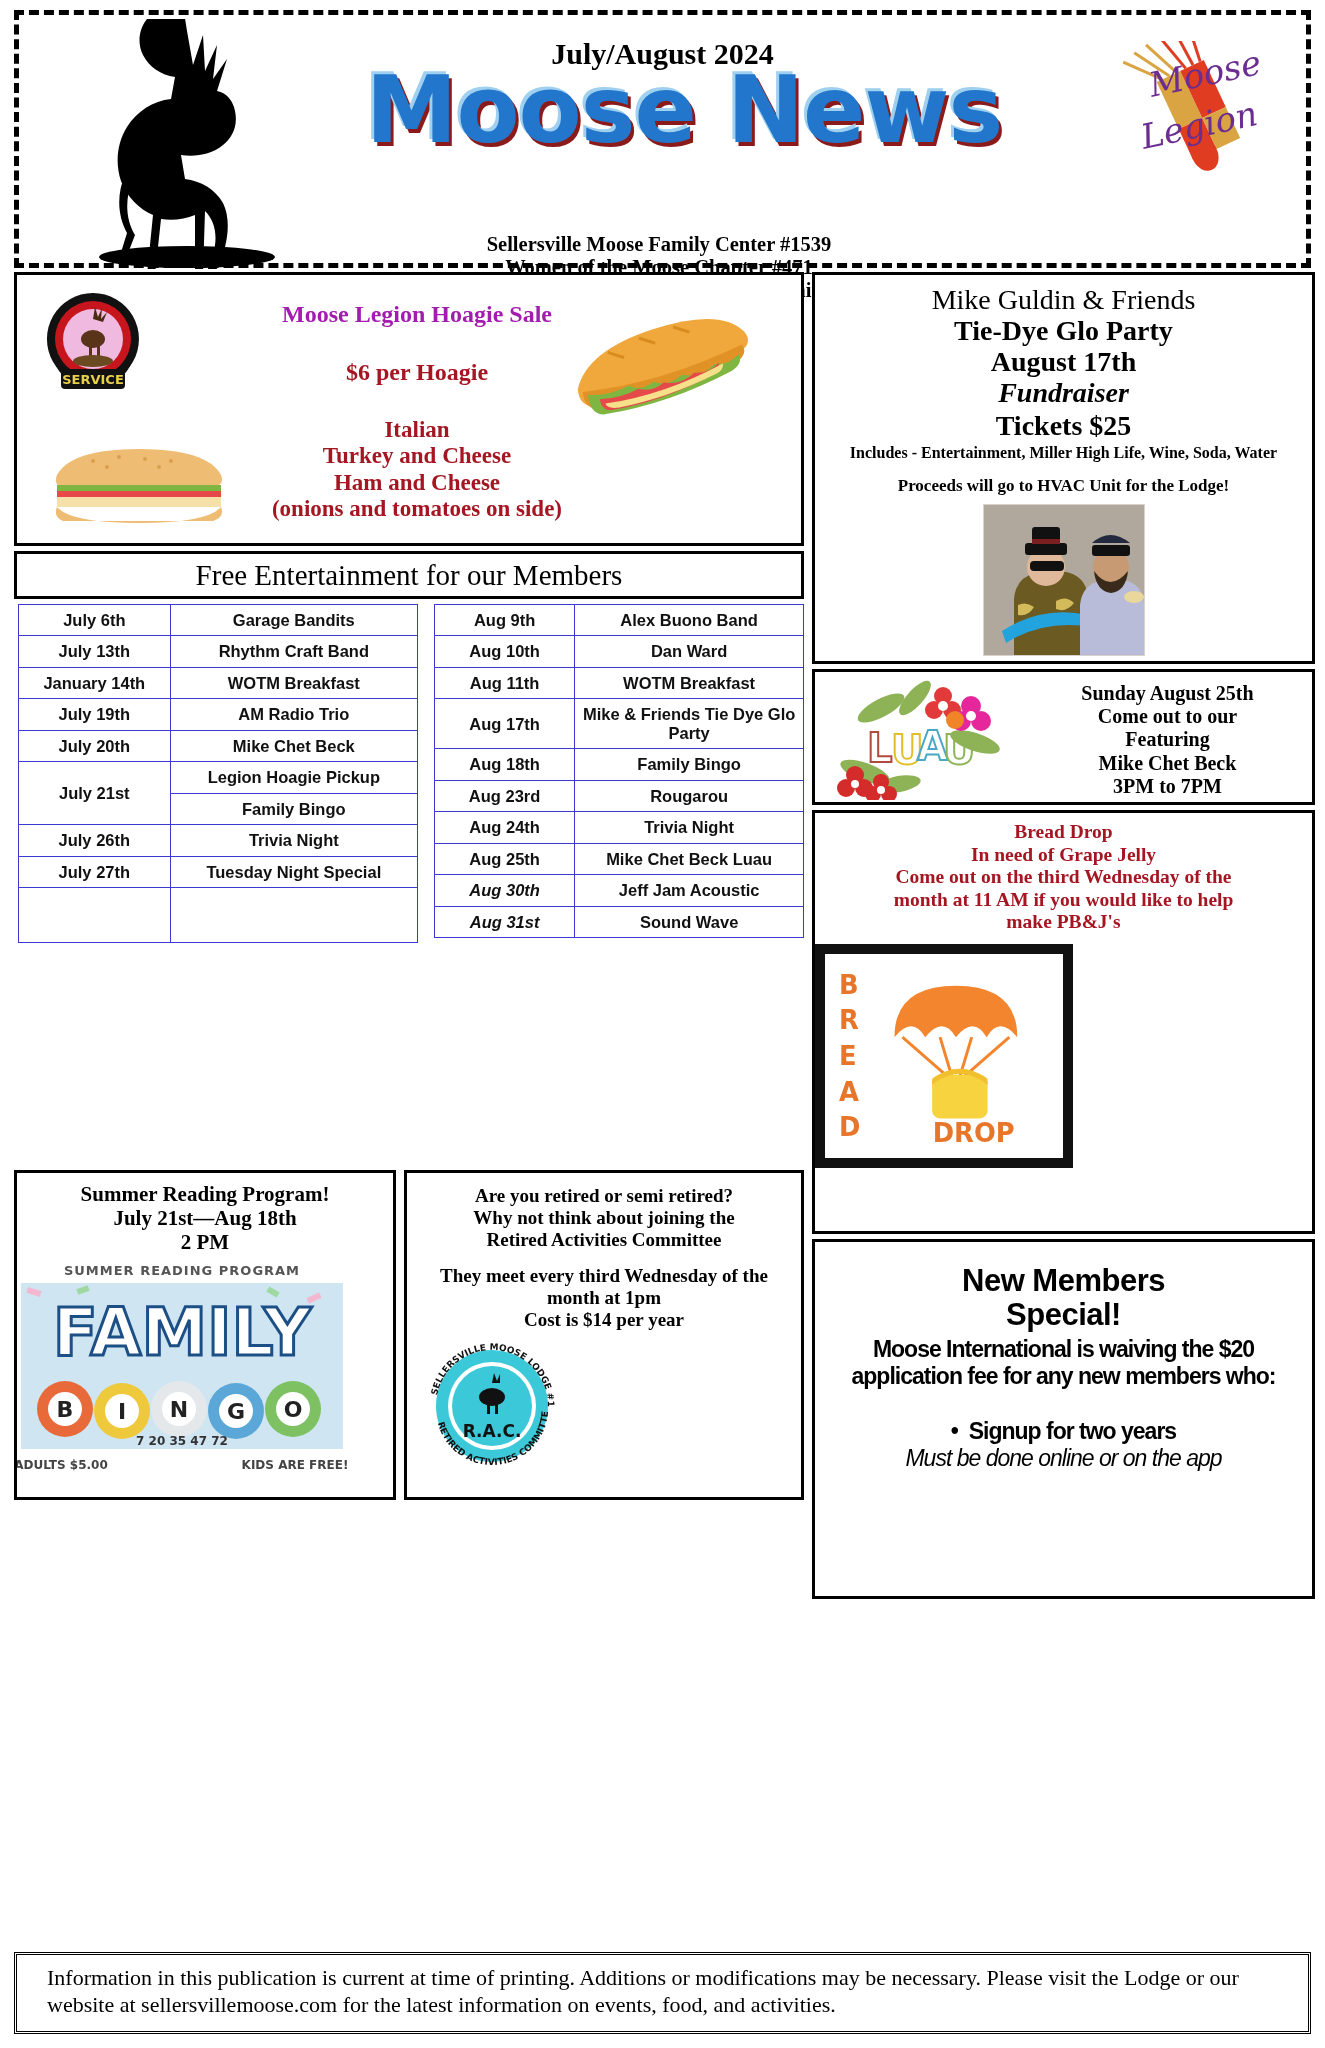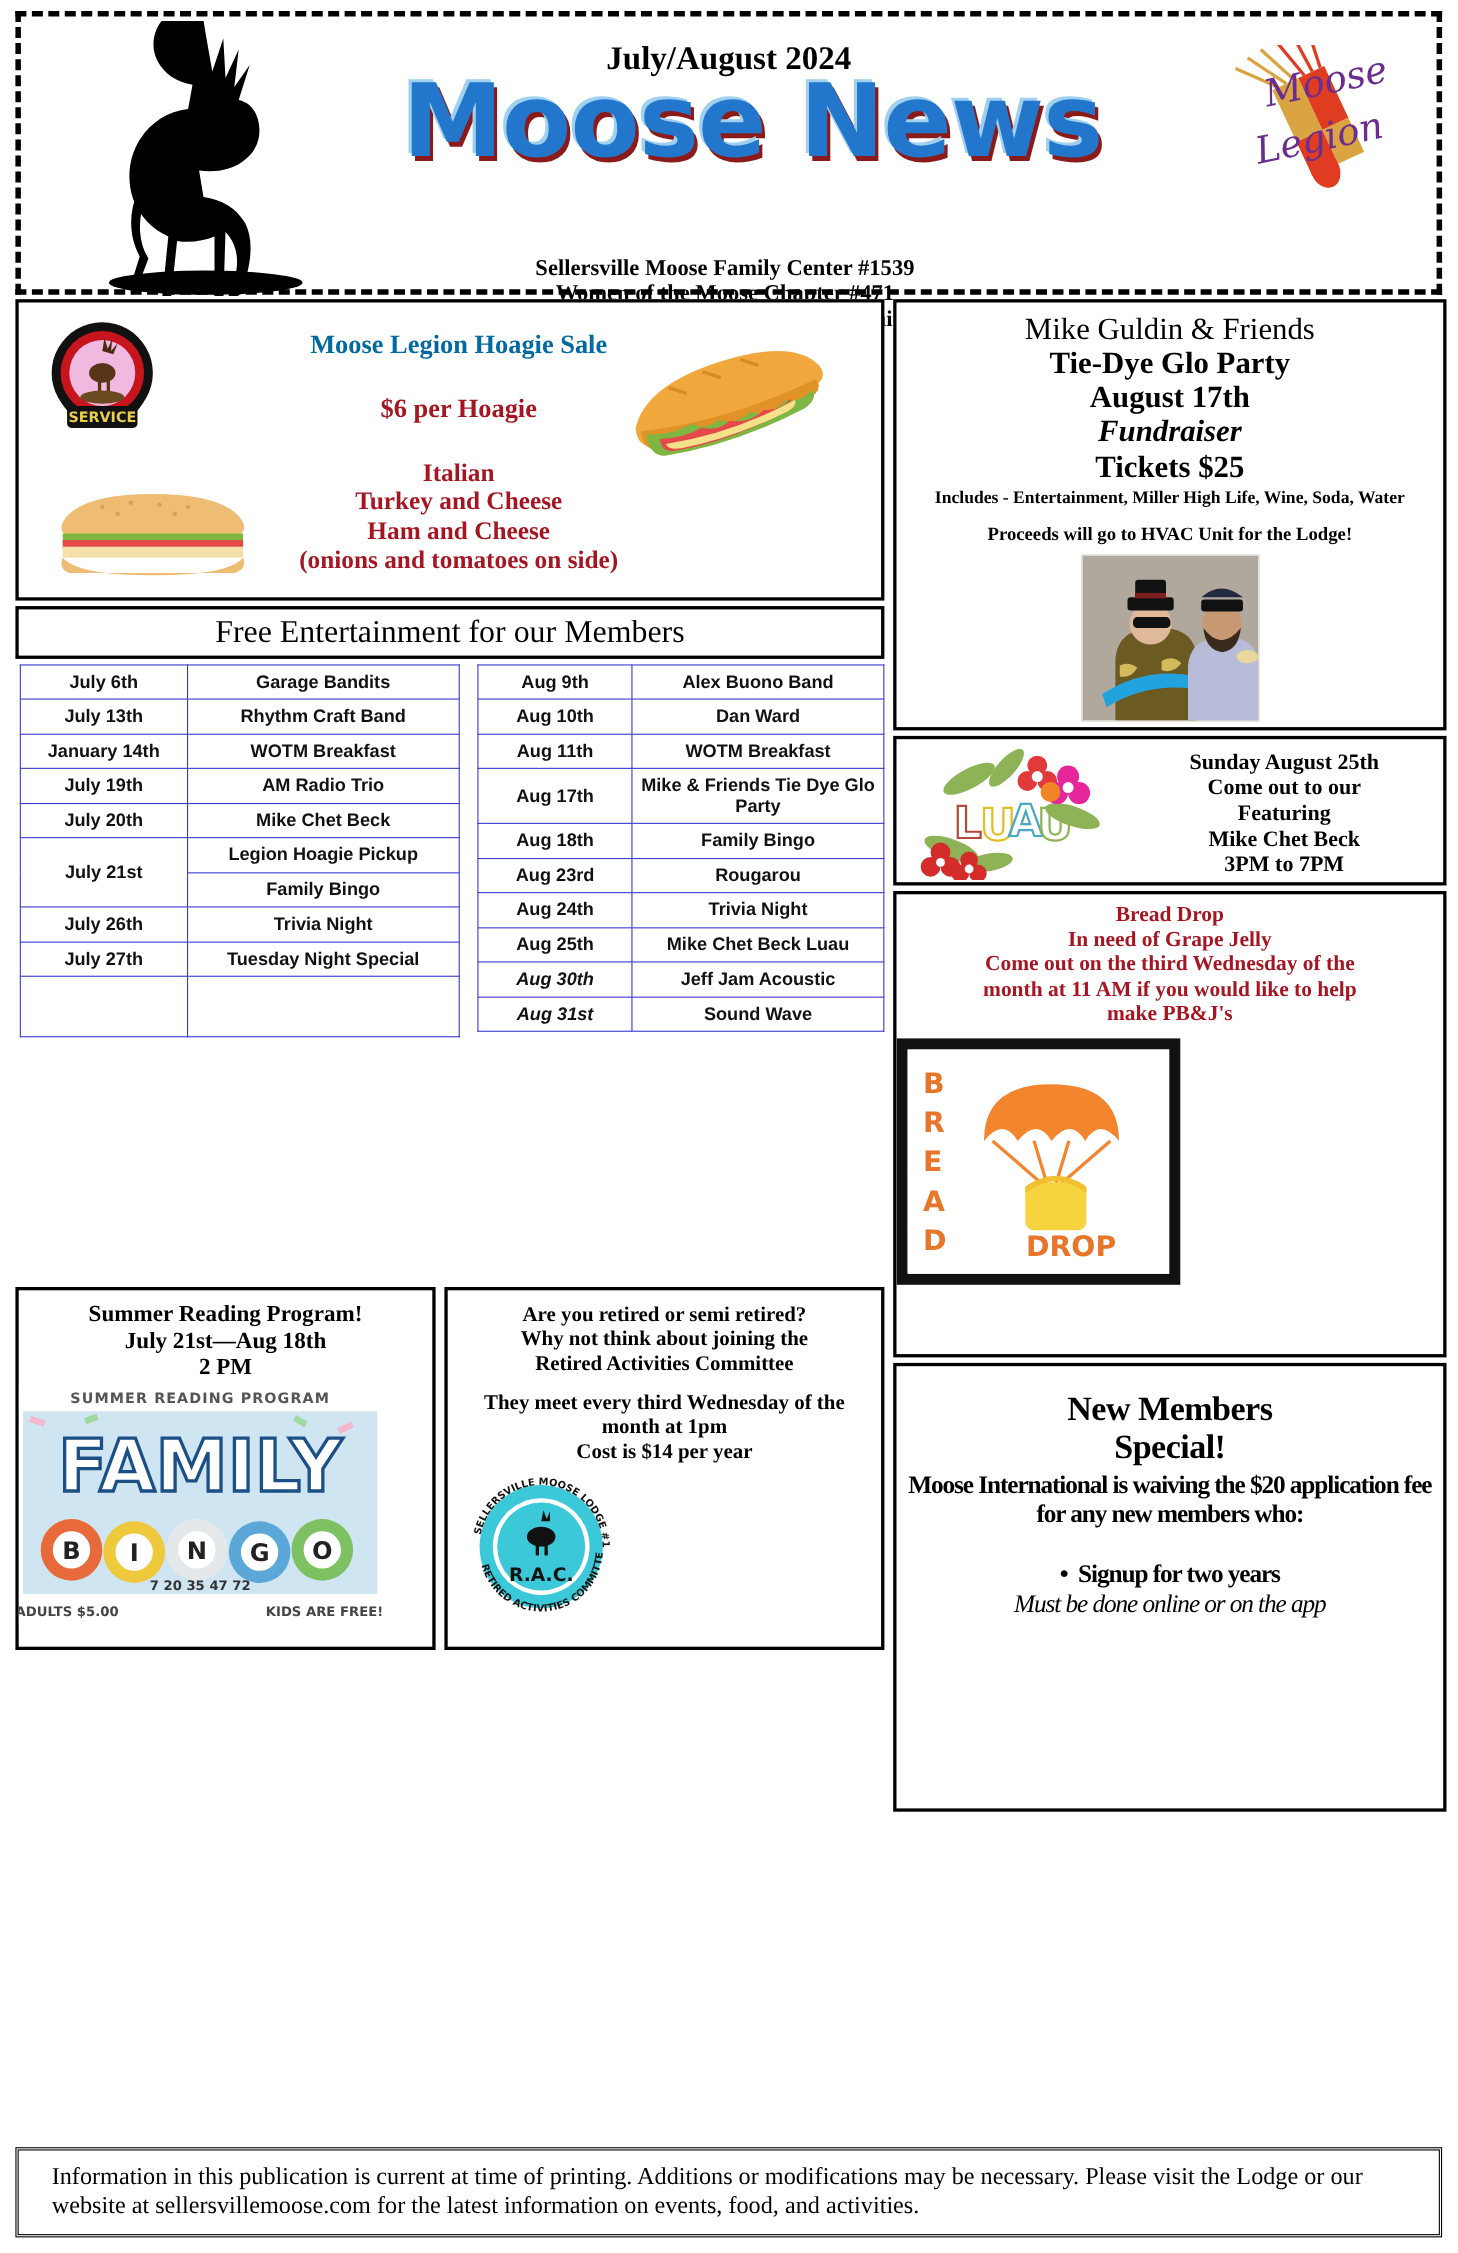--- a/index.html
+++ b/index.html
@@ -23,21 +23,21 @@
   .body-wrap{position:relative;margin-top:4px;}
 
   .box{border:3px solid #000;box-sizing:border-box;background:#fff;}
 
   
   .col-left{position:absolute;left:0;top:0;width:790px;}
   .col-right{position:absolute;left:798px;top:0;width:503px;}
 
   
   .hoagie{position:relative;height:274px;}
-  .hoagie-title{position:absolute;left:190px;top:26px;width:420px;text-align:center;color:#0369a1;font-weight:bold;font-size:24px;}
+  .hoagie-title{position:absolute;left:190px;top:26px;width:420px;text-align:center;color:#a21caf;font-weight:bold;font-size:24px;}
   .hoagie-price{position:absolute;left:190px;top:84px;width:420px;text-align:center;color:#a51622;font-weight:bold;font-size:24px;}
   .hoagie-list{position:absolute;left:150px;top:142px;width:500px;text-align:center;color:#a51622;font-weight:bold;font-size:23px;line-height:1.15;}
   .legion-seal{position:absolute;left:22px;top:14px;width:108px;height:108px;}
   .hoagie-pic-1{position:absolute;right:38px;top:18px;width:210px;height:125px;}
   .hoagie-pic-2{position:absolute;left:32px;top:160px;width:180px;height:95px;}
 
   
   .fe-head{height:48px;display:flex;align-items:center;justify-content:center;font-size:29px;margin-top:5px;}
 
   
@@ -72,22 +72,22 @@
   .g-photo{margin:8px auto 0 auto;width:160px;height:150px;position:relative;border:1px solid #d7d2cb;}
 
   .luau{height:136px;position:relative;margin-top:5px;}
   .luau-art{position:absolute;left:10px;top:8px;width:200px;height:120px;}
   .luau-text{position:absolute;left:216px;top:10px;right:8px;text-align:center;font-weight:bold;font-size:20px;line-height:1.16;}
 
   .bread{height:424px;position:relative;margin-top:5px;}
   .bread-text{text-align:center;color:#a51622;font-weight:bold;font-size:19.5px;line-height:1.16;padding:8px 10px 0 10px;}
   .bread-img{margin:10px auto 0 auto;width:258px;height:224px;position:relative;border:10px solid #111;box-sizing:border-box;background:#fff;}
 
-  .newmem{height:408px;position:relative;margin-top:5px;text-align:center;
-     font-family:Liberation Serif, serif;}
+  .newmem{height:360px;position:relative;margin-top:5px;text-align:center;
+     font-family:Liberation Sans, sans-serif;}
   .nm-title{font-size:31px;font-weight:bold;line-height:1.1;padding-top:22px;letter-spacing:-0.5px;}
   .nm-body{font-size:23px;font-weight:bold;line-height:1.18;padding:4px 6px 0 6px;letter-spacing:-1px;}
   .nm-bullet{font-size:23px;font-weight:bold;padding-top:28px;letter-spacing:-1px;}
   .nm-ital{font-size:23px;font-style:italic;line-height:1.18;padding:0 6px;letter-spacing:-1px;}
 
   
   .footer{position:absolute;left:14px;right:14px;bottom:14px;border:3px double #000;padding:10px 30px 12px 30px;
       font-size:22px;line-height:1.22;box-sizing:border-box;}
 </style>
 </head>

